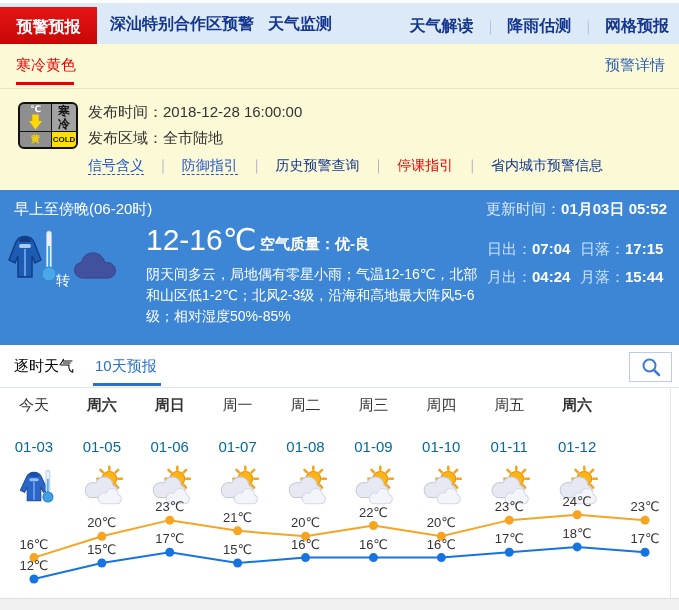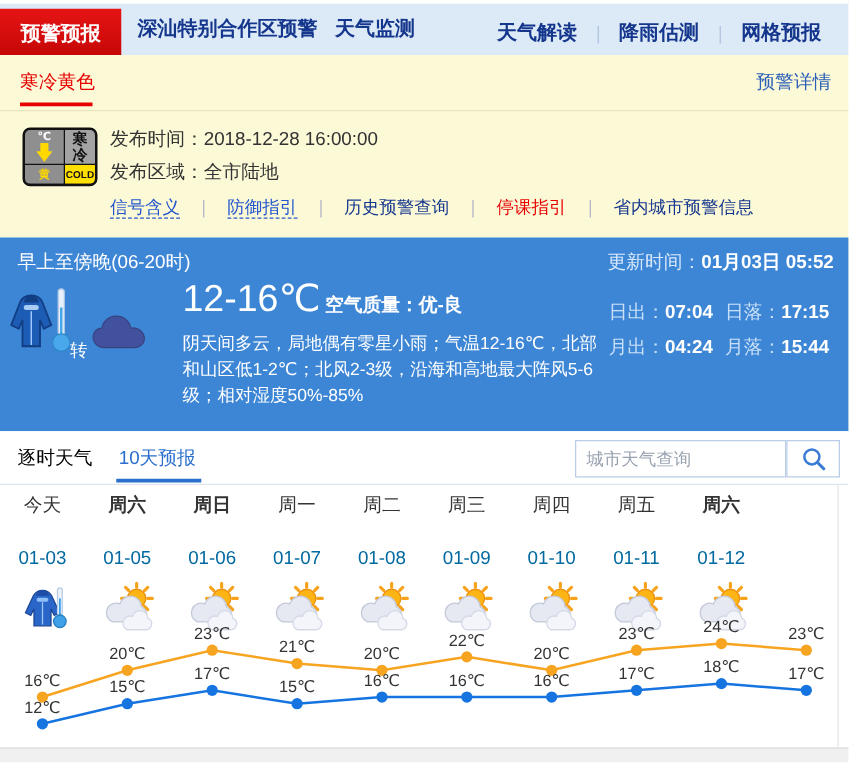--- a/index.html
+++ b/index.html
@@ -4,21 +4,21 @@
 <style>
   html,body{margin:0;padding:0;background:#fff;}
   .page{position:relative;width:679px;height:610px;background:#fff;overflow:hidden;
         font-family:"Liberation Sans","DejaVu Sans",sans-serif;color:#333;}
   
   .nav{position:absolute;top:0;left:0;right:0;height:44px;background:#dce9f7;border-top:3px solid #fff;box-sizing:border-box;}
   .nav-tab-red{position:absolute;left:0;top:4px;width:97px;height:40px;background:linear-gradient(#e61414,#c40606);
         color:#fff;font-weight:bold;font-size:16px;display:flex;align-items:center;justify-content:center;}
   .nav-link{position:absolute;top:0;height:41px;line-height:41px;color:#14368c;font-weight:bold;font-size:16px;text-decoration:none;cursor:pointer;}
   .nav-l1{left:110px;} .nav-l2{left:268px;}
-  .nav-right{position:absolute;right:22px;top:3px;height:41px;display:flex;align-items:center;}
+  .nav-right{position:absolute;right:10px;top:3px;height:41px;display:flex;align-items:center;}
   .nav-rlink{color:#14368c;font-weight:bold;font-size:16px;cursor:pointer;}
   .nav-sep{color:#a9bdde;margin:0 10px;font-size:14px;}
   
   .alert-sec{position:absolute;top:44px;left:0;right:0;height:146px;background:#fcf9d7;}
   .alert-title{position:absolute;left:16px;top:12px;font-size:15px;color:#e60000;}
   .alert-underline{position:absolute;left:16px;top:38px;width:58px;height:3px;background:#e60000;}
   .alert-details{position:absolute;right:14px;top:12px;font-size:15px;color:#2b5fb8;cursor:pointer;}
   .alert-divider{position:absolute;left:0;right:0;top:44px;height:1px;background:#e9e4c0;}
   .warn-icon{position:absolute;left:18px;top:58px;width:60px;height:47px;background:#111;border:2px solid #111;
         border-radius:6px;display:grid;grid-template-columns:31px 1fr;grid-template-rows:1fr 15px;gap:1px;overflow:hidden;box-sizing:border-box;}
@@ -180,21 +180,20 @@
         <div class="sm-item"><span class="lbl">月落：</span><span class="val">15:44</span></div>
       </div>
   </div>
 
   <div class="fpanel">
     <span class="ftab ftab1">逐时天气</span>
     <span class="ftab ftab2">10天预报</span>
     <div class="ftab-underline"></div>
     <div class="ftab-divider"></div>
 
-    <input class="search-input" type="text" placeholder="城市天气查询" style="">
     <button class="search-btn">
       <svg width="20" height="20" viewBox="0 0 20 20">
         <circle cx="8.5" cy="8.5" r="6" fill="none" stroke="#3a7bd5" stroke-width="2"></circle>
         <line x1="13" y1="13" x2="18" y2="18" stroke="#3a7bd5" stroke-width="2.5" stroke-linecap="round"></line>
       </svg>
     </button>
     <div class="vline"></div>
 
     <div class="fcols" id="forecast-columns">
         <div class="fcol"><div class="fday">今天</div><div class="fdate">01-03</div><svg class="ficon" viewBox="0 0 44 38">

